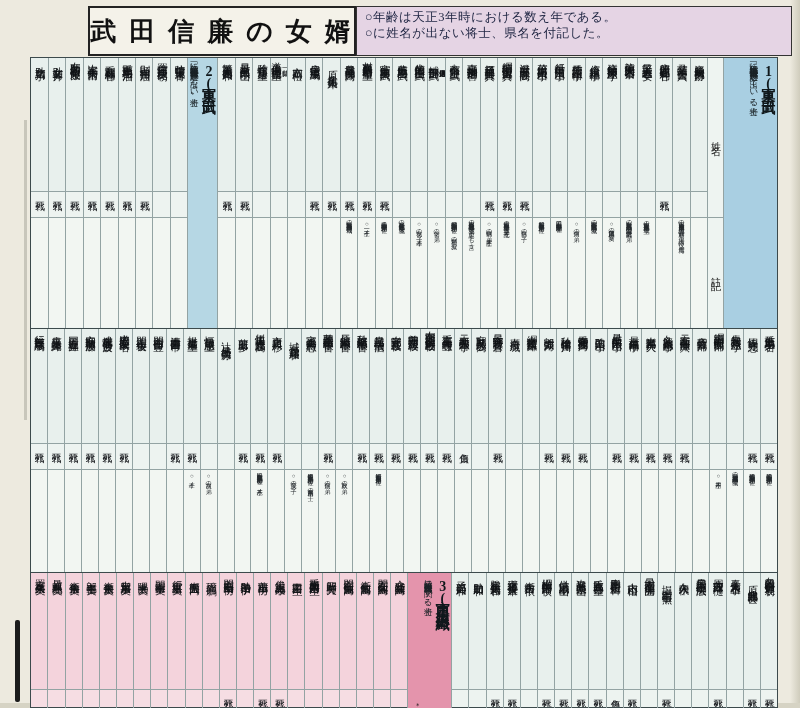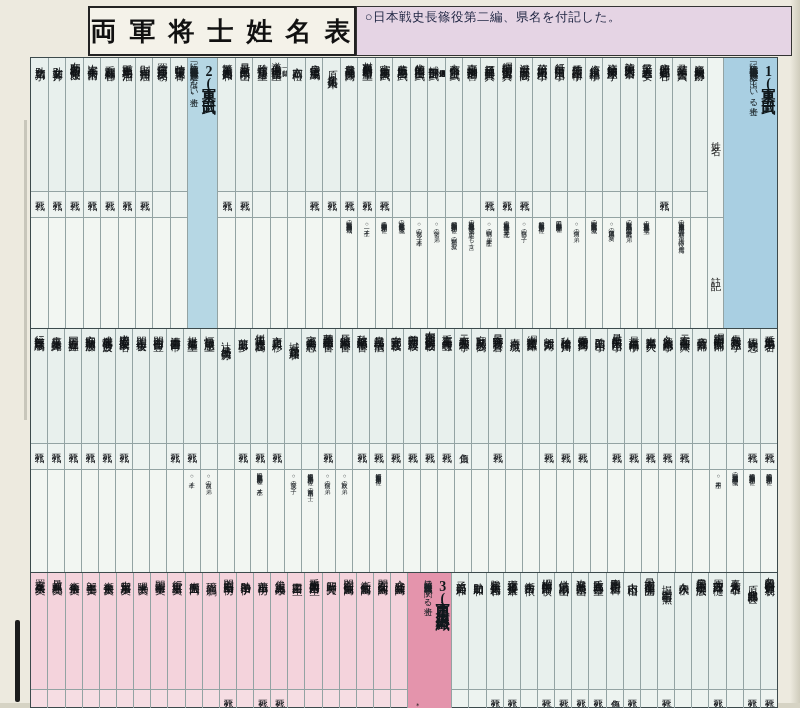--- a/index.html
+++ b/index.html
@@ -56,25 +56,26 @@
 </style>
 </head>
 <body>
 
 <div class="page-edge-r"></div>
 <div class="page-edge-b"></div>
 <div class="streak"></div>
 <div class="smudge"></div>
 
 <div class="title-box">
-  <span>両軍将士姓名表</span>
+  <span>武田信廉の女婿</span>
 </div>
 
 <div class="notes-box">
-  <div>○日本戦史長篠役第二編、県名を付記した。</div>
+  <div>○年齢は天正3年時における数え年である。</div>
+  <div>○に姓名が出ない将士、県名を付記した。</div>
 </div>
 
 <div class="table">
     <div class="band" style="height: 271px;">
       <div class="col group-col g-blue" style="flex: 0 0 54px;">
         <div class="vt g-main">1東軍(武田)</div>
         <div class="vt g-desc">日本戦史長篠役第二編「作戦」に姓名が出ている将士。</div>
       </div>
       <div class="col labels-col">
         <div class="lab" style="flex: 0 0 159px;">

